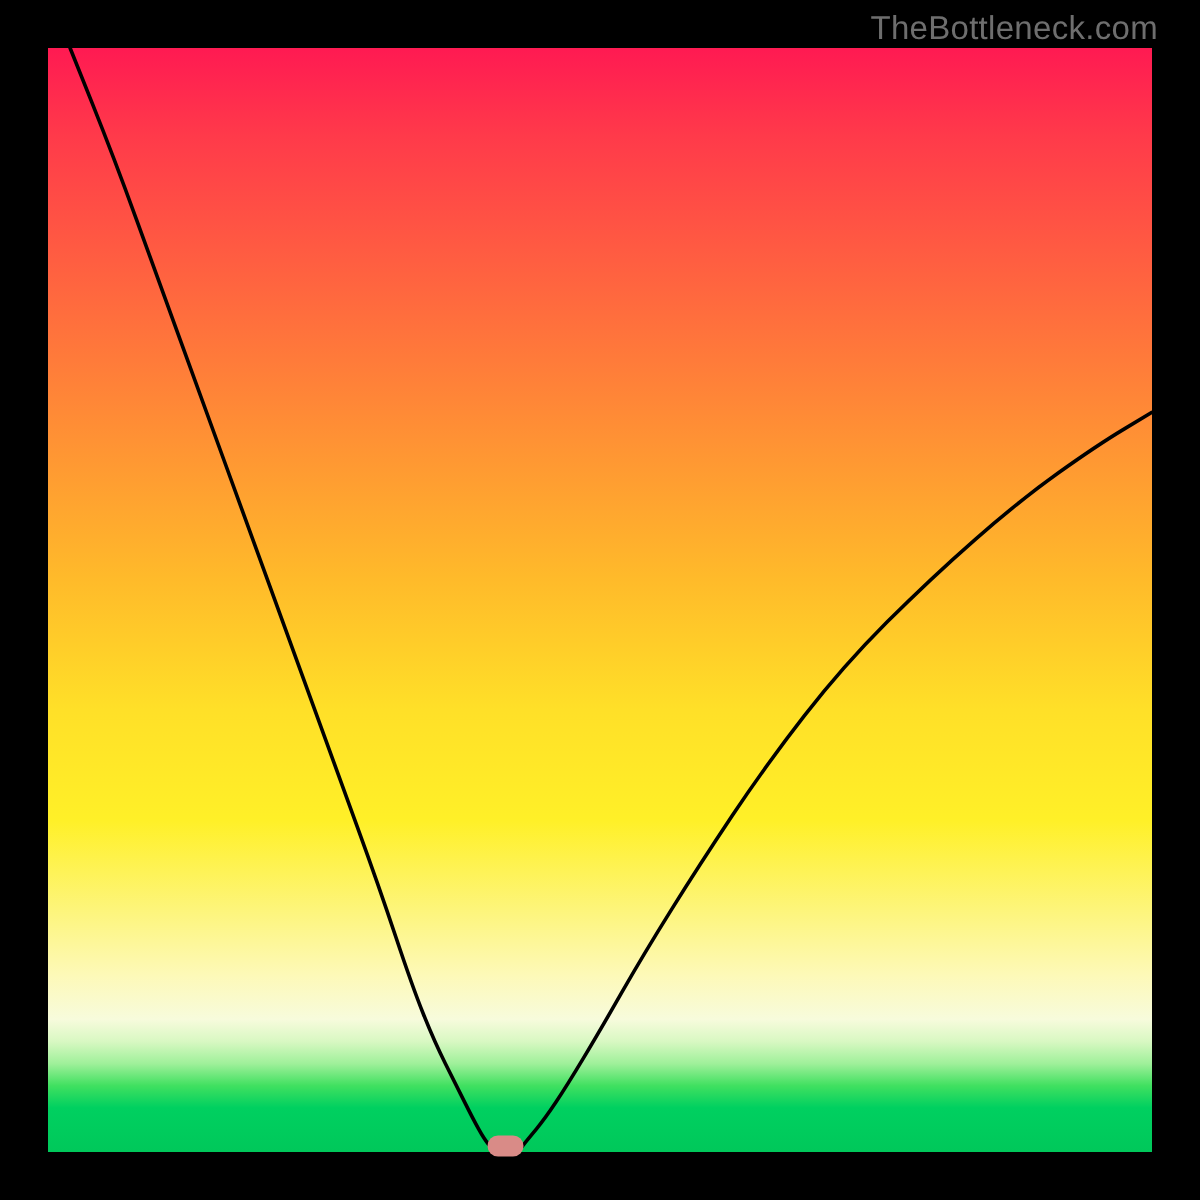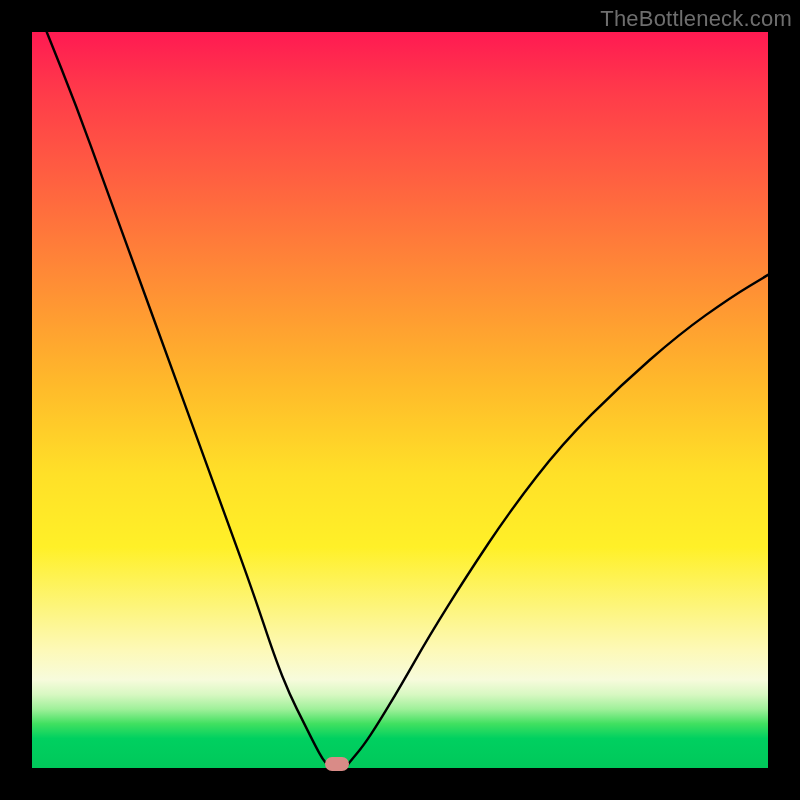--- a/index.html
+++ b/index.html
@@ -42,21 +42,21 @@
       #d8f8c2 90%,
       #9ff09a 92%,
       #40e060 94%,
       #00d060 96%,
       #00c85a 100%
     );
   }
   .watermark {
     position: absolute;
     top: 6px;
-    right: 8px;
+    right: 28px;
     color: #6e6e6e;
     font-size: 22px;
     font-weight: 400;
     letter-spacing: 0.2px;
   }
   svg.curve {
     position: absolute;
     left: 0;
     top: 0;
     width: 736px;

